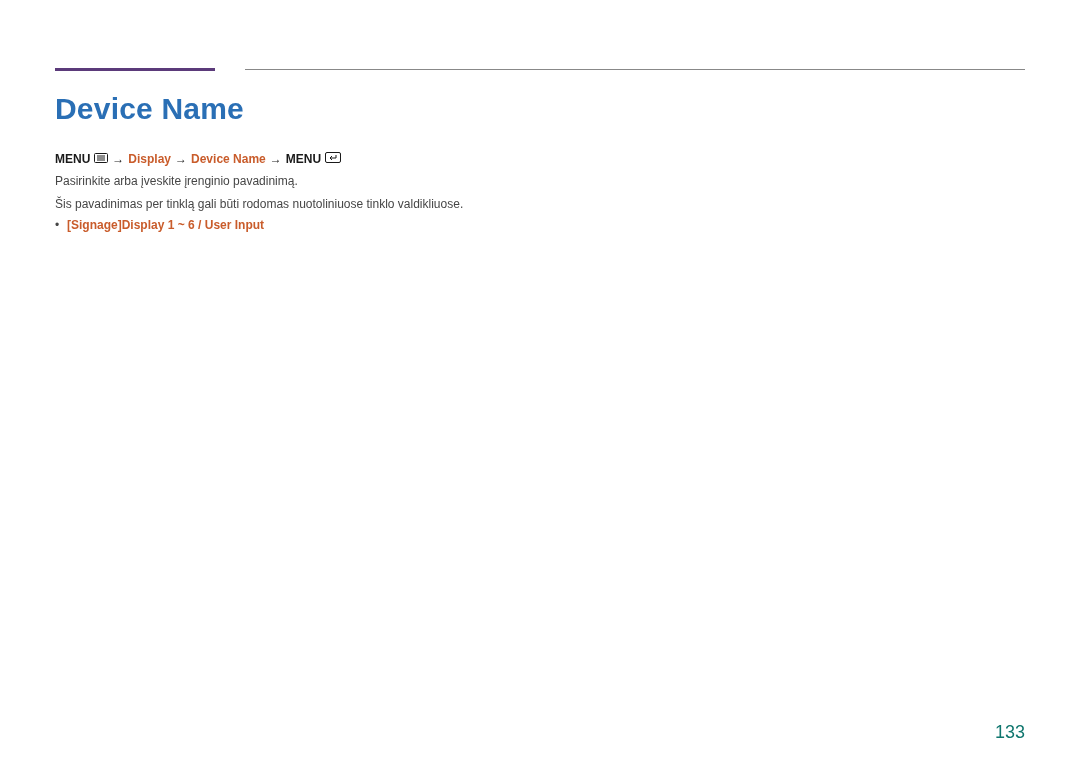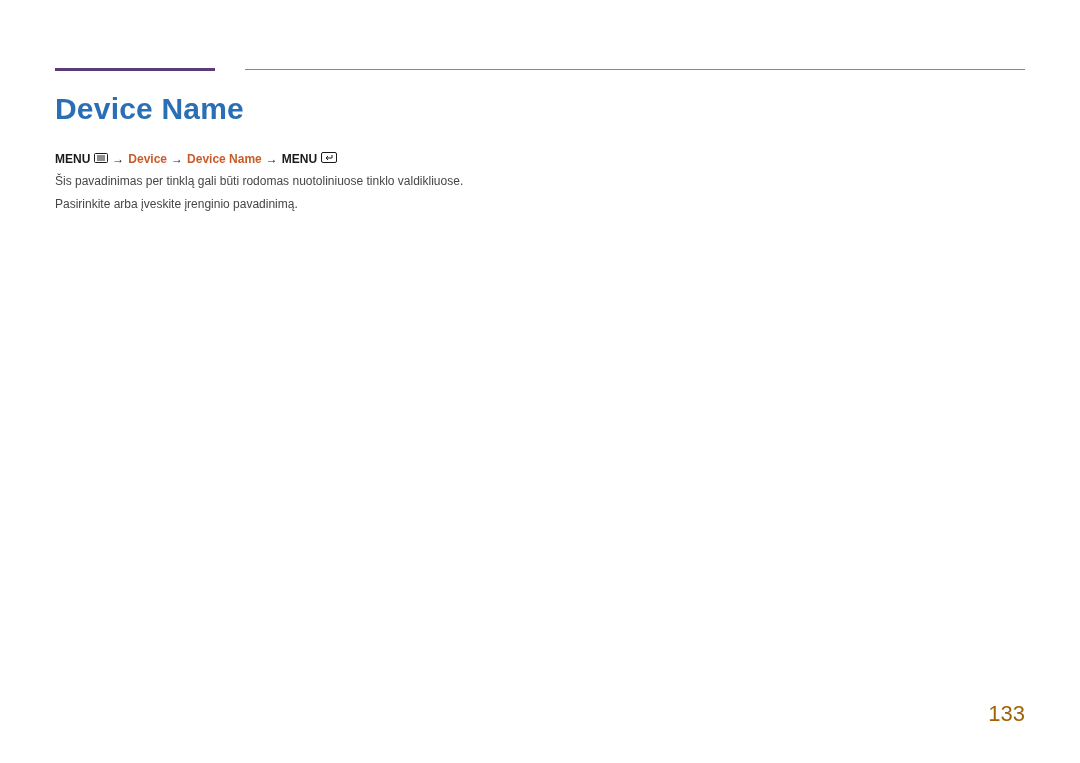--- a/index.html
+++ b/index.html
@@ -87,24 +87,24 @@
   .bullet-line::before {
     content: "•";
     position: absolute;
     left: 0;
     top: 0;
     color: #464646;
     font-weight: normal;
   }
   .page-number {
     position: absolute;
-    bottom: 36px;
+    bottom: 20px;
     right: 55px;
-    font-size: 22px;
-    color: #a16207;
+    font-size: 18px;
+    color: #0f766e;
     font-weight: normal;
   }
 </style>
 </head>
 <body>
 
 <div class="page">
   <div class="header-line">
     <div class="header-accent"></div>
     <div class="header-rule"></div>
@@ -116,32 +116,33 @@
     <span>MENU</span>
     <span class="icon-menu">
       <svg width="14" height="10" viewBox="0 0 14 10">
         <rect x="0.5" y="0.5" width="13" height="9" rx="1" fill="none" stroke="#1a1a1a" stroke-width="1"></rect>
         <line x1="3" y1="3" x2="11" y2="3" stroke="#1a1a1a" stroke-width="1"></line>
         <line x1="3" y1="5" x2="11" y2="5" stroke="#1a1a1a" stroke-width="1"></line>
         <line x1="3" y1="7" x2="11" y2="7" stroke="#1a1a1a" stroke-width="1"></line>
       </svg>
     </span>
     <span>→</span>
-    <span class="path-highlight">Device</span>
+    <span class="path-highlight">Display</span>
     <span>→</span>
     <span class="path-highlight">Device Name</span>
     <span>→</span>
     <span>MENU</span>
     <span class="icon-enter">
       <svg width="16" height="11" viewBox="0 0 16 11">
         <rect x="0.5" y="0.5" width="15" height="10" rx="1.5" fill="none" stroke="#1a1a1a" stroke-width="1"></rect>
         <path d="M 11 3 L 11 6 L 5.5 6" fill="none" stroke="#1a1a1a" stroke-width="1"></path>
         <path d="M 7 4 L 5 6 L 7 8" fill="none" stroke="#1a1a1a" stroke-width="1"></path>
       </svg>
     </span>
   </div>
 
+  <p class="body-text">Pasirinkite arba įveskite įrenginio pavadinimą.</p>
   <p class="body-text">Šis pavadinimas per tinklą gali būti rodomas nuotoliniuose tinklo valdikliuose.</p>
-  <p class="body-text">Pasirinkite arba įveskite įrenginio pavadinimą.</p>
 
+  <p class="bullet-line">[Signage]Display 1 ~ 6 / User Input</p>
 
   <div class="page-number">133</div>
 </div>
 
 </body></html>

